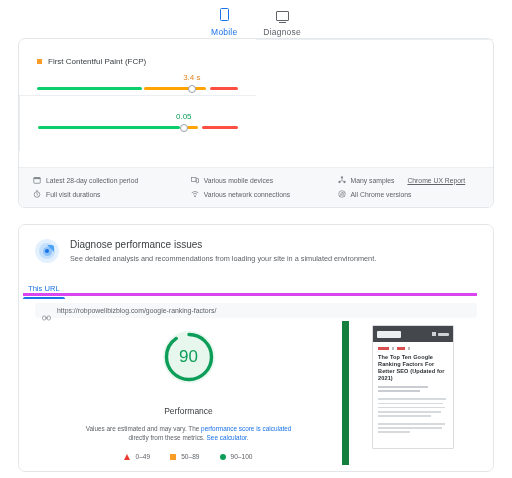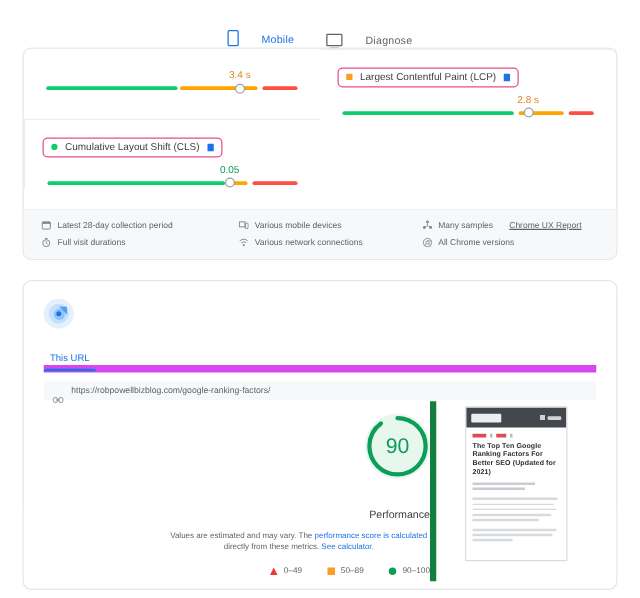--- a/index.html
+++ b/index.html
@@ -7,21 +7,21 @@
     width:512px;height:478px;
     background:#ffffff;
     font-family:"Liberation Sans","DejaVu Sans",sans-serif;
     color:#3c4043;
     overflow:hidden;
   }
   .page{position:relative;width:512px;height:478px;background:#fff;}
 
   
   .tabbar{display:flex;justify-content:center;align-items:flex-end;height:26px;padding-top:16px;gap:26px;}
-  .tab{display:flex;align-items:center;gap:18px;font-size:8.5px;padding-bottom:5px;cursor:pointer;position:relative;}
+  .tab{display:flex;align-items:center;gap:6px;font-size:8.5px;padding-bottom:5px;cursor:pointer;position:relative;flex-direction:column;}
   .tab .tlabel{letter-spacing:.2px;}
   .tab.active .tlabel{color:#1a73e8;}
   .tab.inactive .tlabel{color:#5f6368;}
   .tab.active:after{content:"";position:absolute;left:-4px;right:-4px;bottom:0;height:2px;background:#1a73e8;border-radius:2px 2px 0 0;}
   .ico-mobile{width:7px;height:11px;border:1.2px solid #1a73e8;border-radius:1.5px;}
   .ico-desktop{width:11px;height:8px;border:1.2px solid #5f6368;border-radius:1px;position:relative;}
   .ico-desktop:after{content:"";position:absolute;left:2px;bottom:-3px;width:7px;height:1.2px;background:#5f6368;}
 
   
   .card{
@@ -63,31 +63,31 @@
   .lh-icon{width:24px;height:24px;border-radius:50%;background:#e3f0fe;position:relative;flex:none;margin-top:1px;}
   .lh-icon i{position:absolute;border-radius:50%;}
   .lh-r2{left:4px;top:4px;width:16px;height:16px;background:#c5e0fc;}
   .lh-r3{left:7.5px;top:7.5px;width:9px;height:9px;background:#8ec2fa;}
   .lh-r4{left:10px;top:10px;width:4px;height:4px;background:#1a73e8;}
   .lh-tail{position:absolute;left:12px;top:6px;width:7px;height:7px;background:#4fa3f7;
      clip-path:polygon(100% 0,100% 100%,0 0);border-radius:0 2px 0 0;}
   .dtitle{font-size:10px;color:#3c4043;line-height:13px;}
   .dsub{font-size:7.3px;color:#5f6368;margin-top:2.5px;line-height:10px;}
 
-  .urltabs{margin:13px 16px 0 16px;border-bottom:6px solid #d946ef;position:relative;height:16px;}
+  .urltabs{margin:13px 16px 0 4px;border-bottom:3px solid #d946ef;position:relative;height:16px;}
   .urltab{display:inline-block;font-size:7.6px;color:#1a73e8;padding:0 5px 5px 5px;cursor:pointer;position:relative;}
   .urltab:after{content:"";position:absolute;left:0;right:0;bottom:-1px;height:2px;background:#1a73e8;border-radius:2px 2px 0 0;}
 
   .urlbar{margin:7px 16px 0 16px;background:#f6f8f9;border-radius:3px;padding:4px 7px;display:flex;align-items:center;gap:6px;}
   .urltext{font-size:6.9px;color:#5f6368;}
   .chain{width:9px;height:6px;flex:none;color:#80868b;}
 
   
   .scorearea{position:absolute;left:16px;right:16px;top:96px;bottom:6px;display:flex;}
-  .scoreleft{flex:1;display:flex;flex-direction:column;align-items:flex-end;padding-top:10px;border-right:5px solid #15803d;}
+  .scoreleft{flex:1;display:flex;flex-direction:column;align-items:center;padding-top:10px;border-right:7px solid #15803d;}
   .ring{width:52px;height:52px;border-radius:50%;position:relative;background:#e8f7ee;}
   .ring svg{position:absolute;left:0;top:0;}
   .ringnum{position:absolute;inset:0;display:flex;align-items:center;justify-content:center;font-size:17px;color:#0c9d58;}
   .perflabel{font-size:8.5px;color:#3c4043;margin-top:23px;}
   .disclaim{font-size:6.4px;color:#5f6368;text-align:center;line-height:9px;margin-top:8px;max-width:210px;}
   .blue{color:#1a73e8;cursor:pointer;}
   .legend{display:flex;gap:20px;margin-top:11px;align-items:center;}
   .lgi{display:flex;align-items:center;gap:5px;font-size:6.6px;color:#5f6368;}
   .tri{width:0;height:0;border-left:3.6px solid transparent;border-right:3.6px solid transparent;border-bottom:6px solid #eb3a2e;}
   .lsq{width:6px;height:6px;background:#fa9c27;}
@@ -126,55 +126,40 @@
     <div class="tab inactive">
       <span class="ico-desktop"></span>
       <span class="tlabel">Diagnose</span>
     </div>
   </div>
 
   <div class="card" id="metrics-card">
     <div class="mgrid">
 
       <div class="mcell">
+        <div class="mhead">
+          <span class="sq" style="background:#fa9c27"></span>
+          <span>First Contentful Paint (FCP)</span>
+        </div>
         <div class="gaugewrap">
           <span class="gval" id="v0" style="left: 76%; color: rgb(224, 133, 33);">3.4 s</span>
           <div class="bar" id="b0">
               <span class="seg" style="left: 0%; width: 52%; background: rgb(12, 206, 107);"></span>
               <span class="seg" style="left: 53%; width: 31%; background: rgb(255, 164, 0);"></span>
               <span class="seg" style="left: 86%; width: 14%; background: rgb(255, 78, 66);"></span>
             </div>
           <span class="marker" id="m0" style="left: 76%;"></span>
         </div>
       </div>
 
 
       <div class="mcell rowsep">
-        <div class="mhead hl">
-          <span class="sq" style="background:#fa9c27"></span>
-          <span>Largest Contentful Paint (LCP)</span>
-          <span class="badge"></span>
-        </div>
-        <div class="gaugewrap">
-          <span class="gval" id="v2" style="left: 73%; color: rgb(224, 133, 33);">2.8 s</span>
-          <div class="bar" id="b2">
-              <span class="seg" style="left: 0%; width: 68%; background: rgb(12, 206, 107);"></span>
-              <span class="seg" style="left: 70%; width: 18%; background: rgb(255, 164, 0);"></span>
-              <span class="seg" style="left: 90%; width: 10%; background: rgb(255, 78, 66);"></span>
-            </div>
-          <span class="marker" id="m2" style="left: 73%;"></span>
-        </div>
       </div>
 
       <div class="mcell rowsep colsep">
-        <div class="mhead hl">
-          <span class="dot" style="background:#0cce6b"></span>
-          <span>Cumulative Layout Shift (CLS)</span>
-          <span class="badge"></span>
-        </div>
         <div class="gaugewrap">
           <span class="gval" id="v3" style="left: 72%; color: rgb(12, 157, 88);">0.05</span>
           <div class="bar" id="b3">
               <span class="seg" style="left: 0%; width: 71%; background: rgb(12, 206, 107);"></span>
               <span class="seg" style="left: 74%; width: 6%; background: rgb(255, 164, 0);"></span>
               <span class="seg" style="left: 82%; width: 18%; background: rgb(255, 78, 66);"></span>
             </div>
           <span class="marker" id="m3" style="left: 72%;"></span>
         </div>
       </div>
@@ -249,20 +234,24 @@
     </div>
   </div>
 
   <div class="card" id="diagnose-card">
     <div class="dhead">
       <div class="lh-icon">
         <i class="lh-r2"></i>
           <i class="lh-r3"></i>
           <i class="lh-r4"></i>
         <span class="lh-tail"></span>
+      </div>
+      <div>
+        <div class="dtitle">Diagnose performance issues</div>
+        <div class="dsub">See detailed analysis and recommendations from loading your site in a simulated environment.</div>
       </div>
     </div>
 
     <div class="urltabs">
       <span class="urltab">This URL</span>
     </div>
 
     <div class="urlbar">
       <span class="chain">
         <svg width="9" height="6" viewBox="0 0 18 10">

